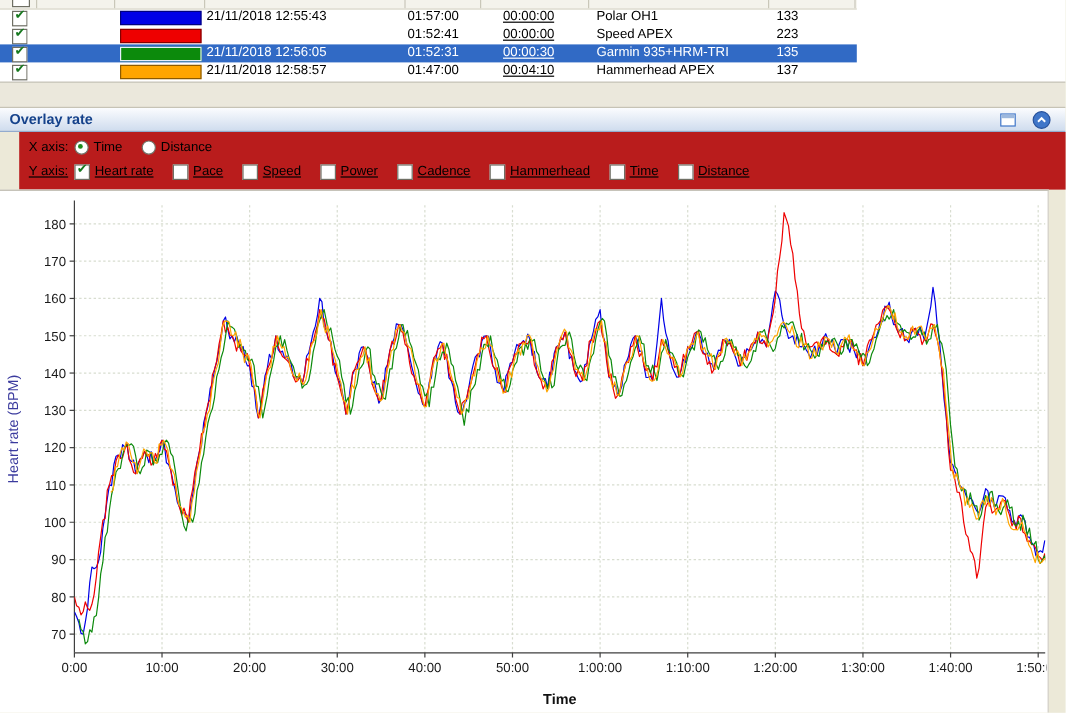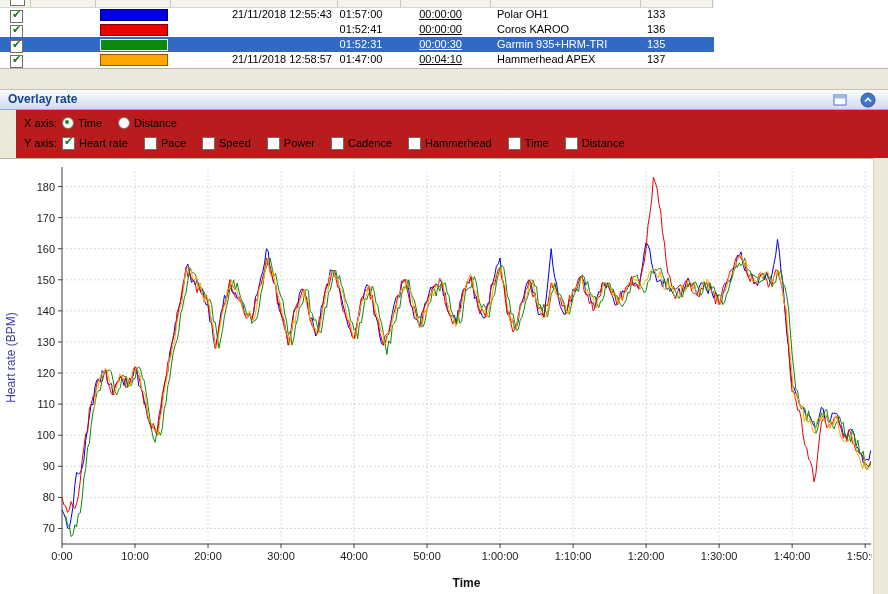--- a/index.html
+++ b/index.html
@@ -15,21 +15,21 @@
   .table-section{position:absolute;left:0;top:0;width:888px;height:68px;background:#fff;border-bottom:1px solid #b8b5a8;}
   .pheader{position:absolute;left:0;top:0;width:714px;height:7px;background:#f4f3ec;border-bottom:1px solid #d9d7ca;overflow:hidden;}
   .pheader .colline{position:absolute;top:0;width:1px;height:7px;background:#c9c7b9;}
   .pcheck{position:absolute;left:10px;top:-9px;width:13px;height:13px;border:1px solid #6f6f64;background:#fff;}
   .trow{position:absolute;left:0;width:714px;height:15px;line-height:15px;background:transparent;cursor:default;}
   .trow.on{background:#316ac5;color:#fff;}
   .cell{position:absolute;top:0;height:15px;white-space:nowrap;overflow:hidden;}
   .cell-check{left:10px;top:1px;}
   .swatch{position:absolute;left:100px;top:2px;width:66px;height:10px;border:1px solid rgba(0,0,0,0.45);}
   .trow.on .swatch{border-color:#e8eefc;}
-  .c-datetime{left:172px;width:160px;text-align:right;}
+  .c-datetime{left:172px;width:160px;}
   .c-duration{left:330px;width:62px;text-align:center;}
   .c-offset{left:400px;width:62px;text-align:right;text-decoration:underline;}
   .c-device{left:497px;width:140px;}
   .c-value{left:647px;width:50px;}
 
   
   .checkbox{position:relative;display:inline-block;width:13px;height:13px;background:#fff;border:1px solid #6f6f64;box-sizing:border-box;vertical-align:middle;}
   .checkbox .mark{position:absolute;left:1px;top:-3px;font-size:11px;color:#17791f;display:none;line-height:13px;}
   .checkbox.on .mark{display:block;}
   .radio{position:relative;display:inline-block;width:12px;height:12px;border:1px solid #73736a;border-radius:50%;background:#fff;box-sizing:border-box;vertical-align:middle;}
@@ -42,21 +42,21 @@
   .overlay-header{position:absolute;left:0;top:89px;width:888px;height:21px;
     background:linear-gradient(#fbfcfe,#cfdcee);
     border-top:1px solid #c6c3b5;border-bottom:1px solid #93abce;box-sizing:border-box;}
   .overlay-header .title{position:absolute;left:8px;top:0;line-height:19px;font-size:12px;font-weight:bold;color:#15428b;}
   .hdr-icon{position:absolute;top:2px;width:16px;height:16px;}
 
   
   .controls{position:absolute;left:16px;top:110px;width:888px;height:48px;background:#b91c1c;}
   .ctrl-row{position:absolute;left:8px;height:16px;display:flex;align-items:center;}
   .ctrl-row1{top:5px;}
-  .ctrl-row2{top:25px;}
+  .ctrl-row2{top:25px;text-decoration:underline;}
   .ctrl-label{width:38px;display:inline-block;}
   .opt{display:flex;align-items:center;margin-right:16px;}
   .opt span.lbl{margin-left:4px;}
   .save-icon{position:absolute;left:873px;top:24px;}
 
   
   .chart-panel{position:absolute;left:0;top:158px;width:874px;height:436px;background:#fff;border-top:1px solid #b8b5a8;border-right:1px solid #cfccc0;box-sizing:border-box;}
   svg text{font-family:"Liberation Sans","DejaVu Sans",sans-serif;}
 </style>
 </head>
@@ -83,27 +83,28 @@
     <span class="cell c-offset">00:00:00</span>
     <span class="cell c-device">Polar OH1</span>
     <span class="cell c-value">133</span>
   </div>
 
   <div class="trow" style="top:22px">
     <span class="cell cell-check"><span class="checkbox on"><span class="mark">✔</span></span></span>
     <span class="swatch" style="background: rgb(238, 0, 0);"></span>
     <span class="cell c-duration">01:52:41</span>
     <span class="cell c-offset">00:00:00</span>
-    <span class="cell c-device">Coros KAROO</span>
-    <span class="cell c-value">136</span>
+    <span class="cell c-device">Speed APEX</span>
+    <span class="cell c-value">223</span>
   </div>
 
   <div class="trow on" style="top:37px">
     <span class="cell cell-check"><span class="checkbox on"><span class="mark">✔</span></span></span>
     <span class="swatch" style="background: rgb(12, 138, 12);"></span>
+    <span class="cell c-datetime">21/11/2018 12:56:05</span>
     <span class="cell c-duration">01:52:31</span>
     <span class="cell c-offset">00:00:30</span>
     <span class="cell c-device">Garmin 935+HRM-TRI</span>
     <span class="cell c-value">135</span>
   </div>
 
   <div class="trow" style="top:52px">
     <span class="cell cell-check"><span class="checkbox on"><span class="mark">✔</span></span></span>
     <span class="swatch" style="background: rgb(255, 165, 0);"></span>
     <span class="cell c-datetime">21/11/2018 12:58:57</span>

